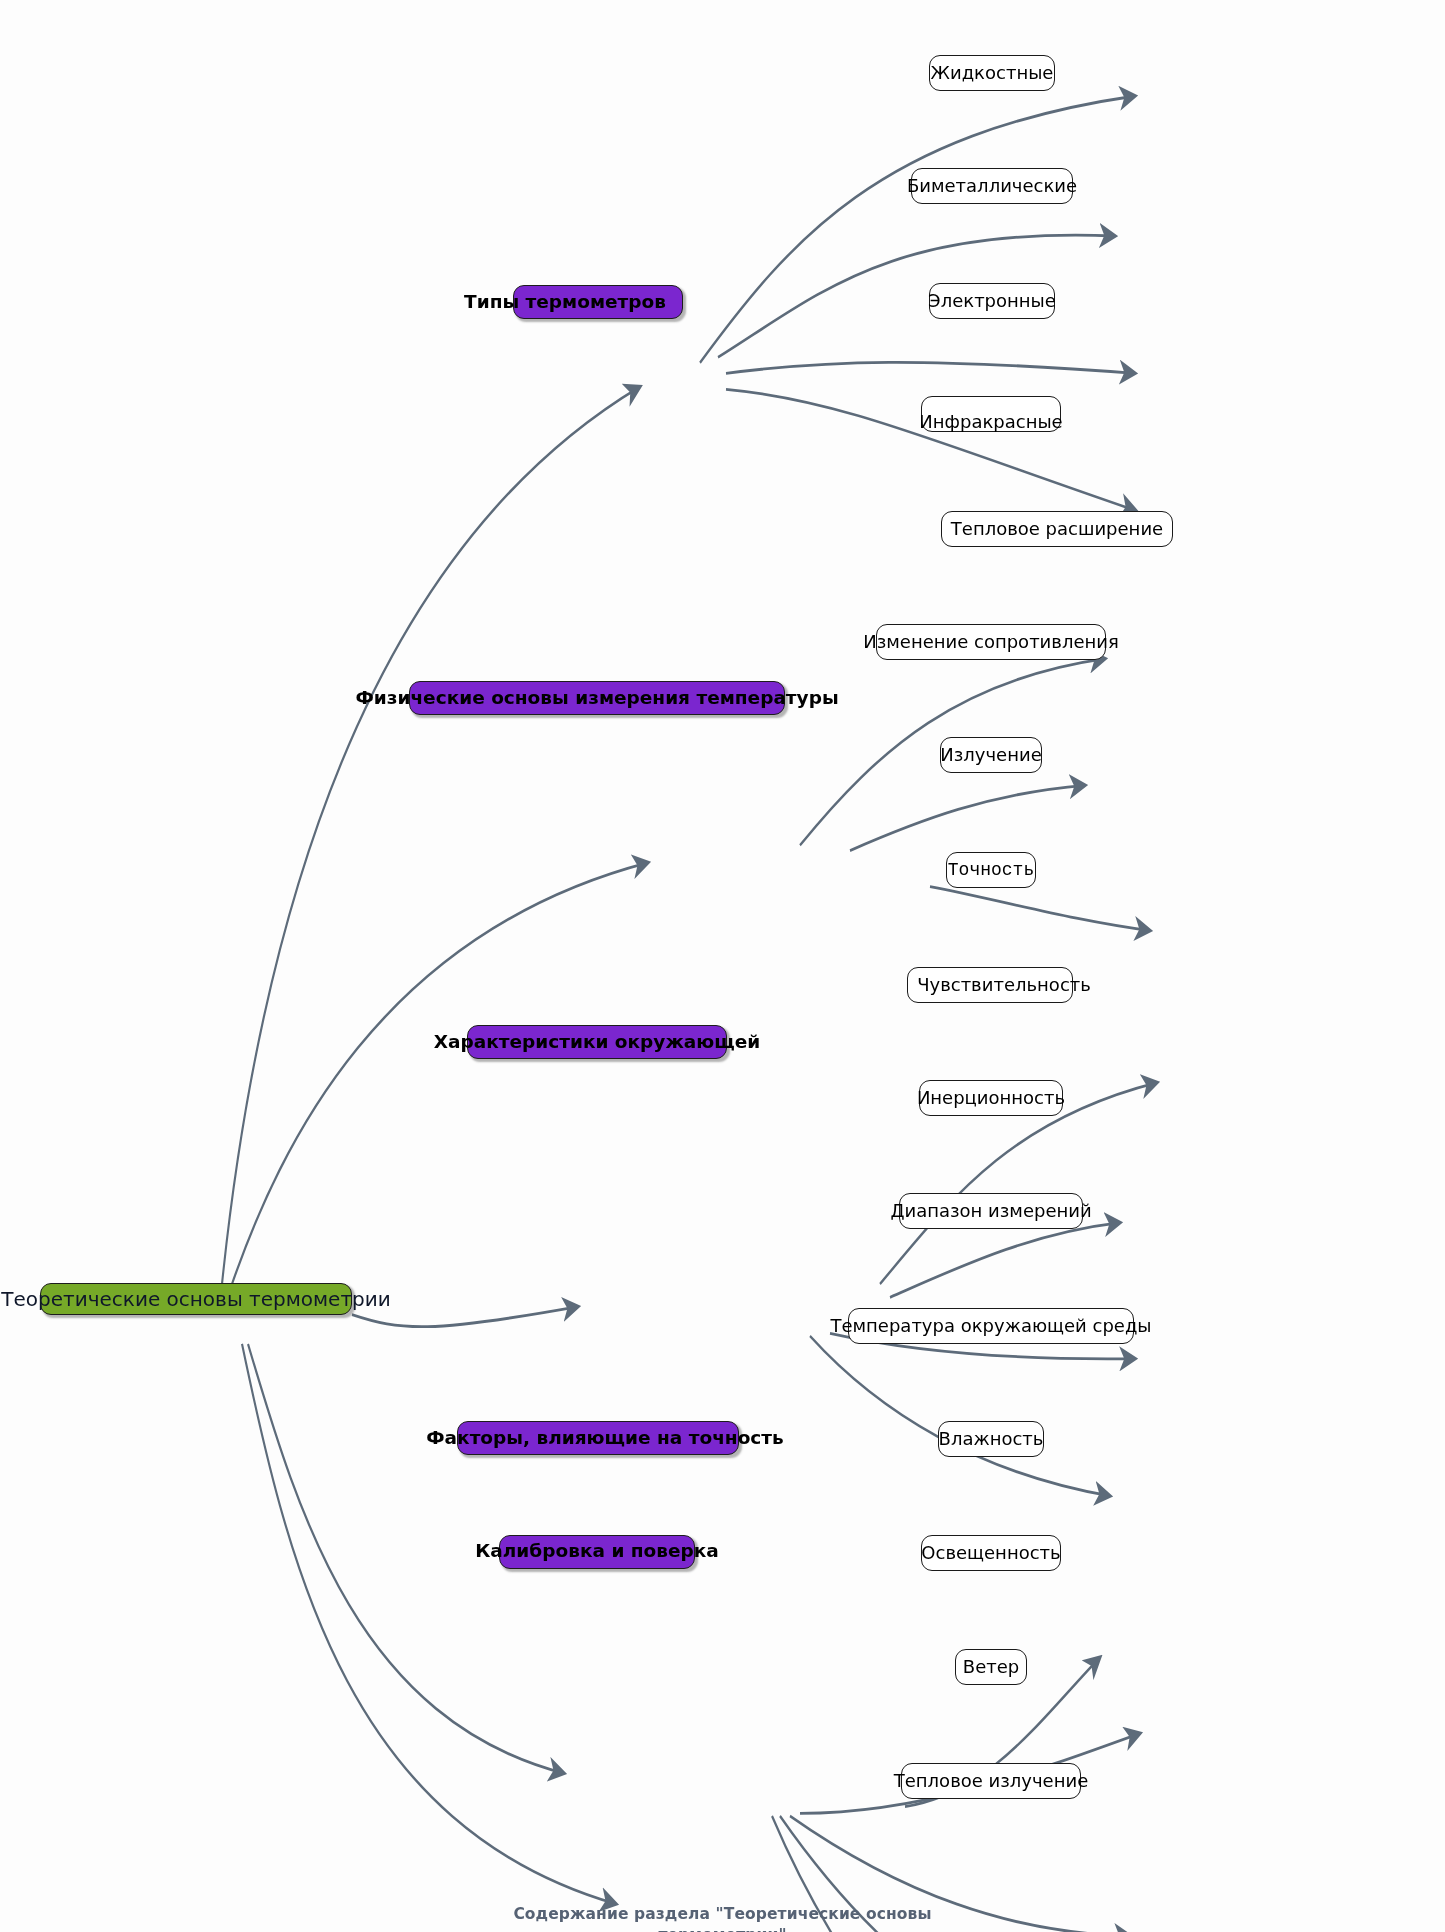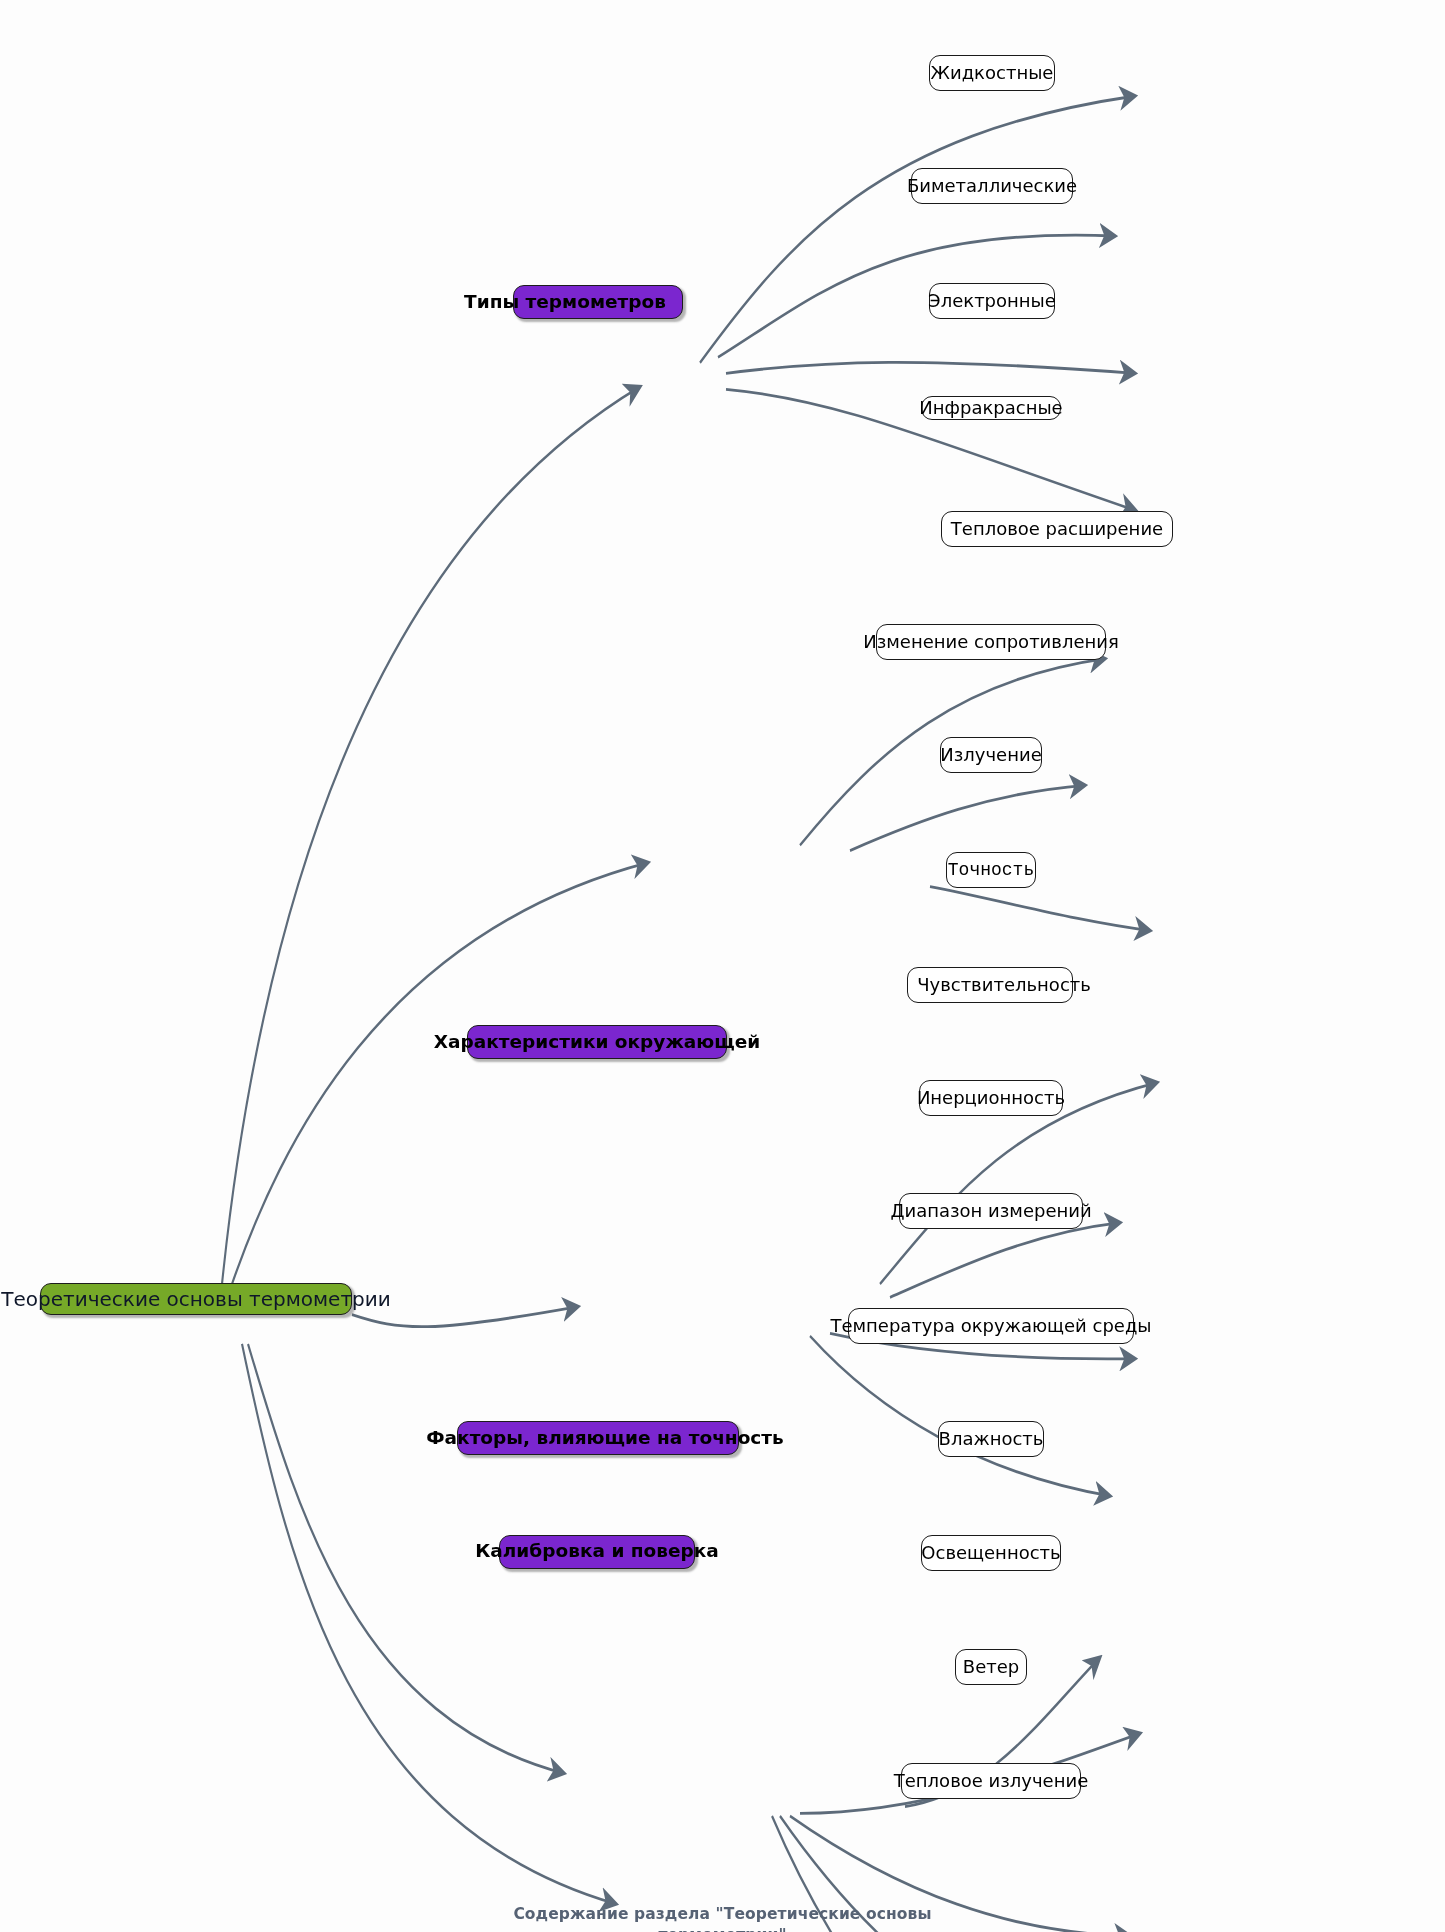--- a/index.html
+++ b/index.html
@@ -126,24 +126,27 @@
   </div>
   <div class="node node-leaf" style="left: 929px; top: 54.6653px; width: 126px; height: 36px;">
     <span>Жидкостные</span>
   </div>
   <div class="node node-leaf" style="left: 911px; top: 167.996px; width: 162px; height: 36px;">
     <span>Биметаллические</span>
   </div>
   <div class="node node-leaf" style="left: 929px; top: 282.66px; width: 126px; height: 36px;">
     <span>Электронные</span>
   </div>
-  <div class="node node-leaf" style="left: 921px; top: 395.99px; width: 140px; height: 24px;">
+  <div class="node node-leaf" style="left: 921px; top: 395.99px; width: 140px; height: 36px; align-items: flex-end;">
     <span>Инфракрасные</span>
   </div>
 
+  <div class="node node-branch" style="left: 409px; top: 681.316px; width: 376px; height: 34px;">
+    <span>Физические основы измерения температуры</span>
+  </div>
   <div class="node node-leaf" style="left: 893px; top: 510.654px; width: 232px; height: 36px; margin-left: 48px;">
     <span>Тепловое расширение</span>
   </div>
   <div class="node node-leaf" style="left: 876px; top: 623.984px; width: 230px; height: 36px;">
     <span>Изменение сопротивления</span>
   </div>
   <div class="node node-leaf" style="left: 940px; top: 737.315px; width: 102px; height: 36px;">
     <span>Излучение</span>
   </div>
 

